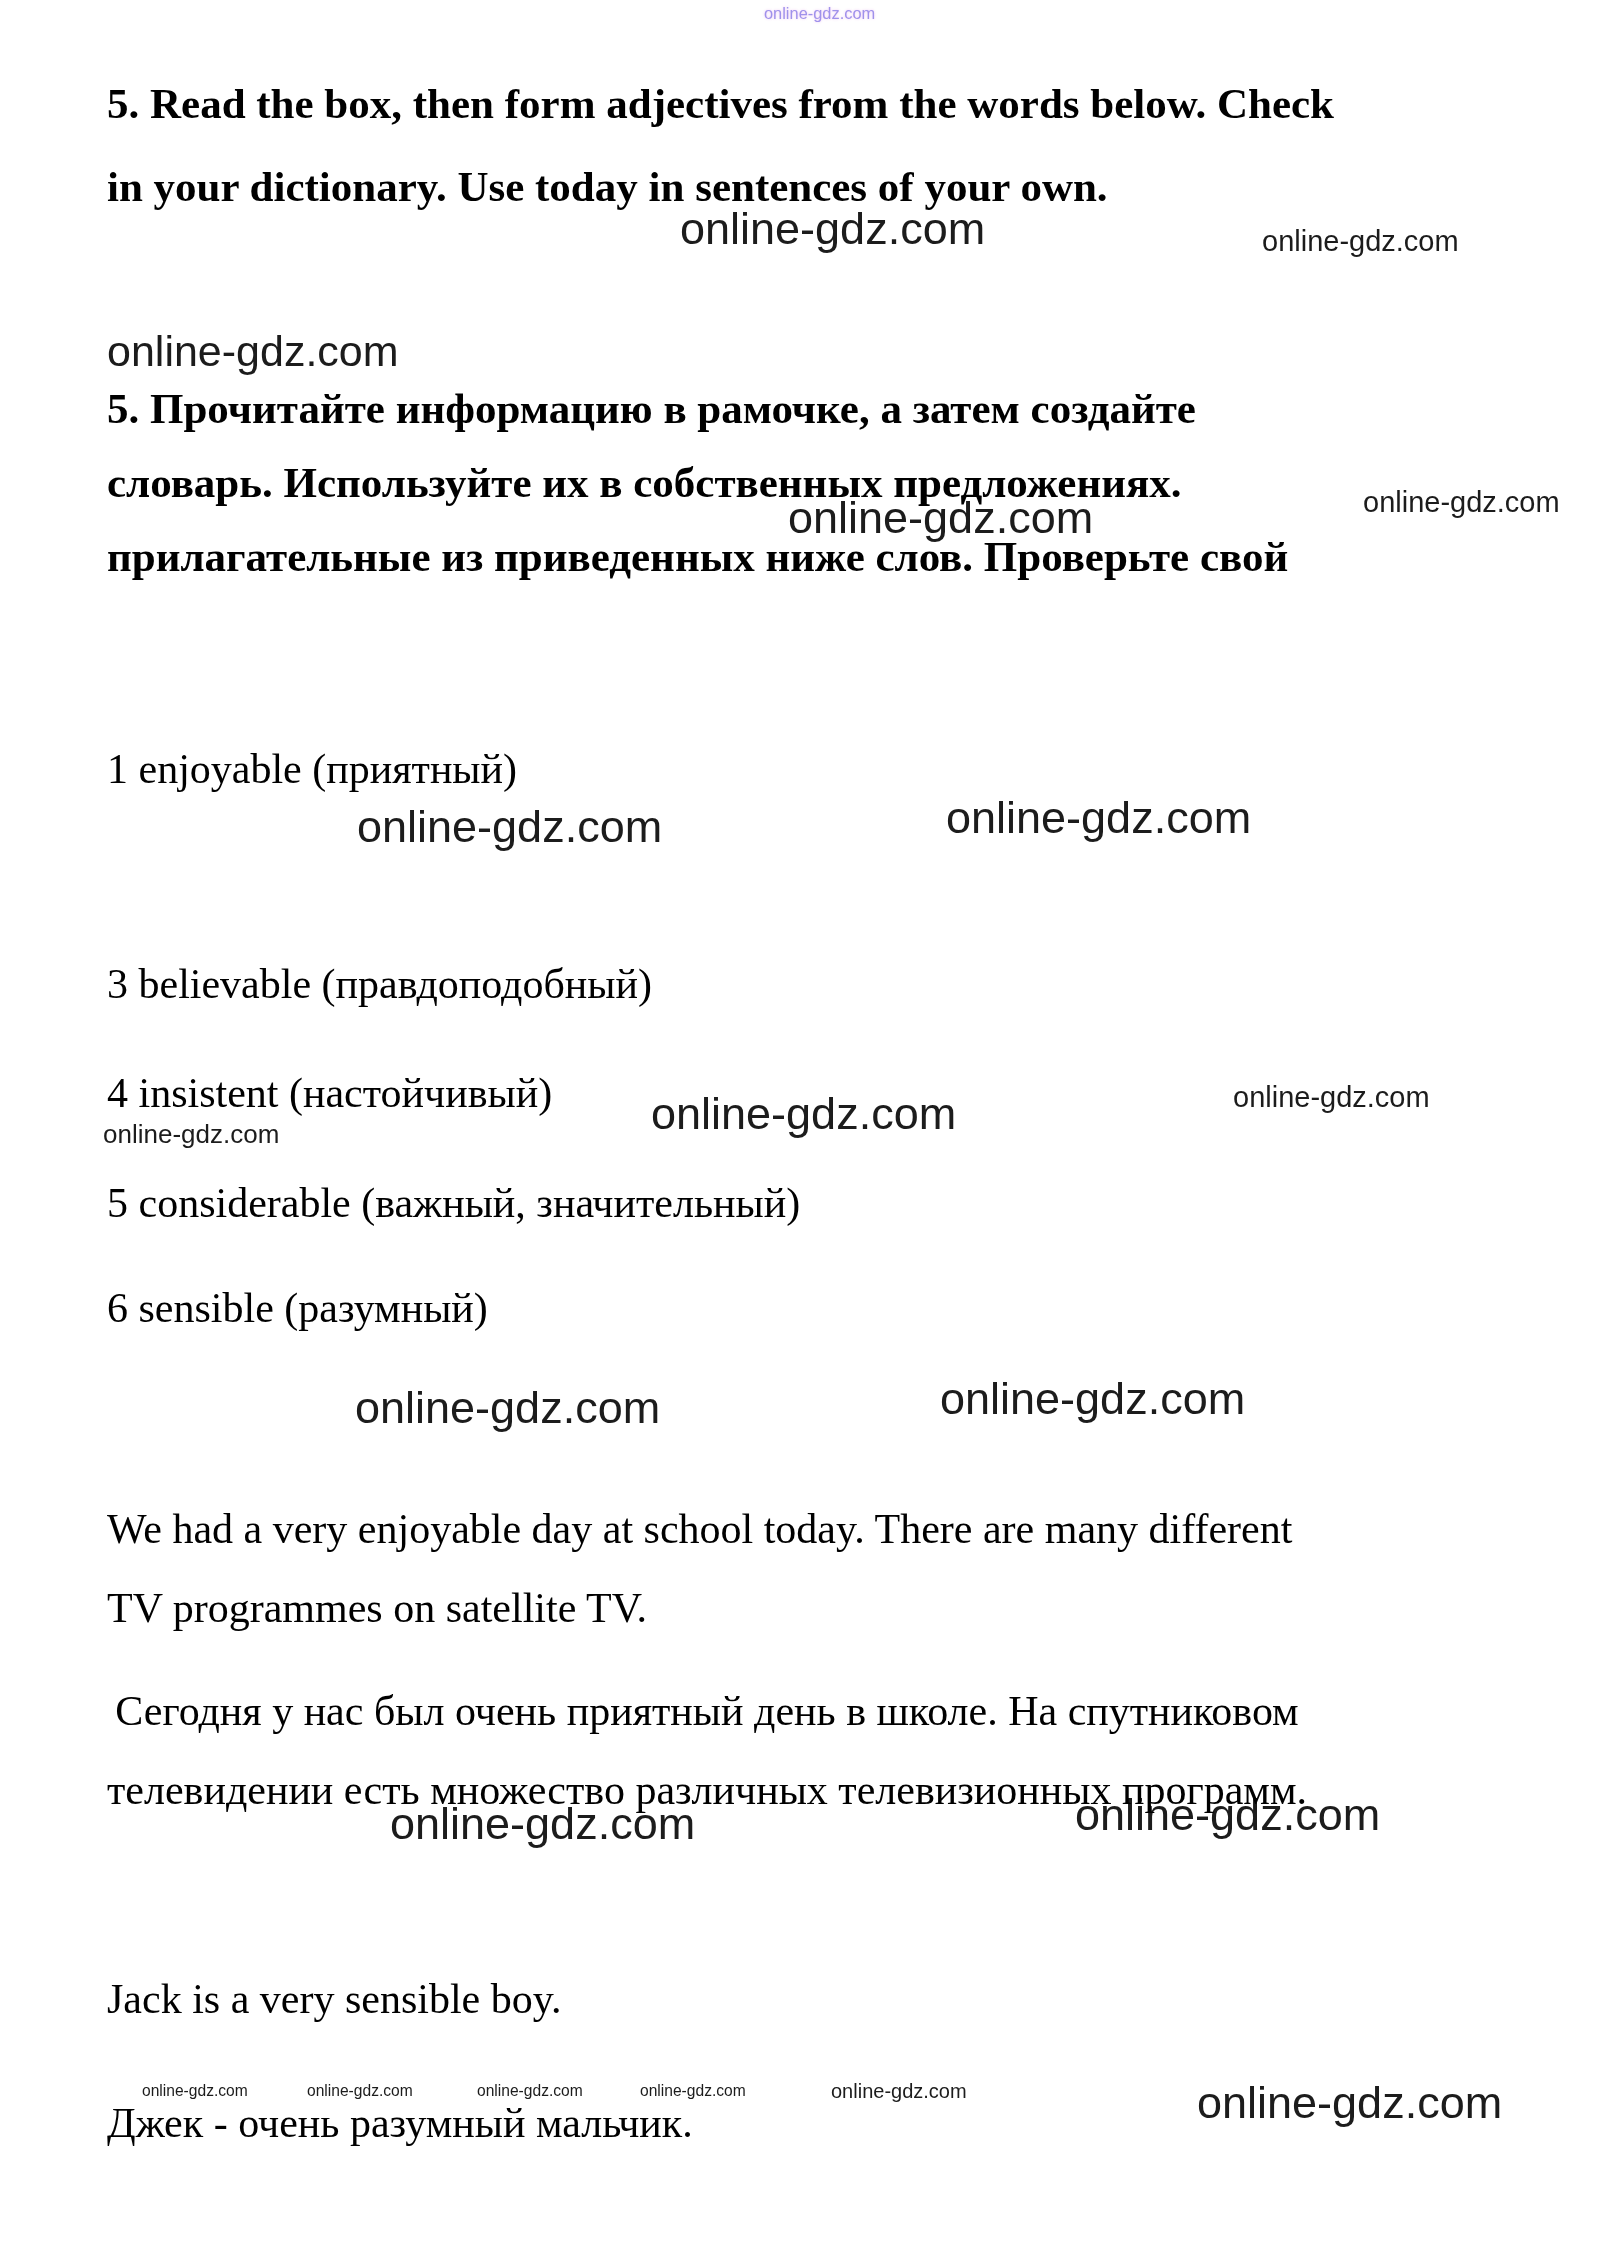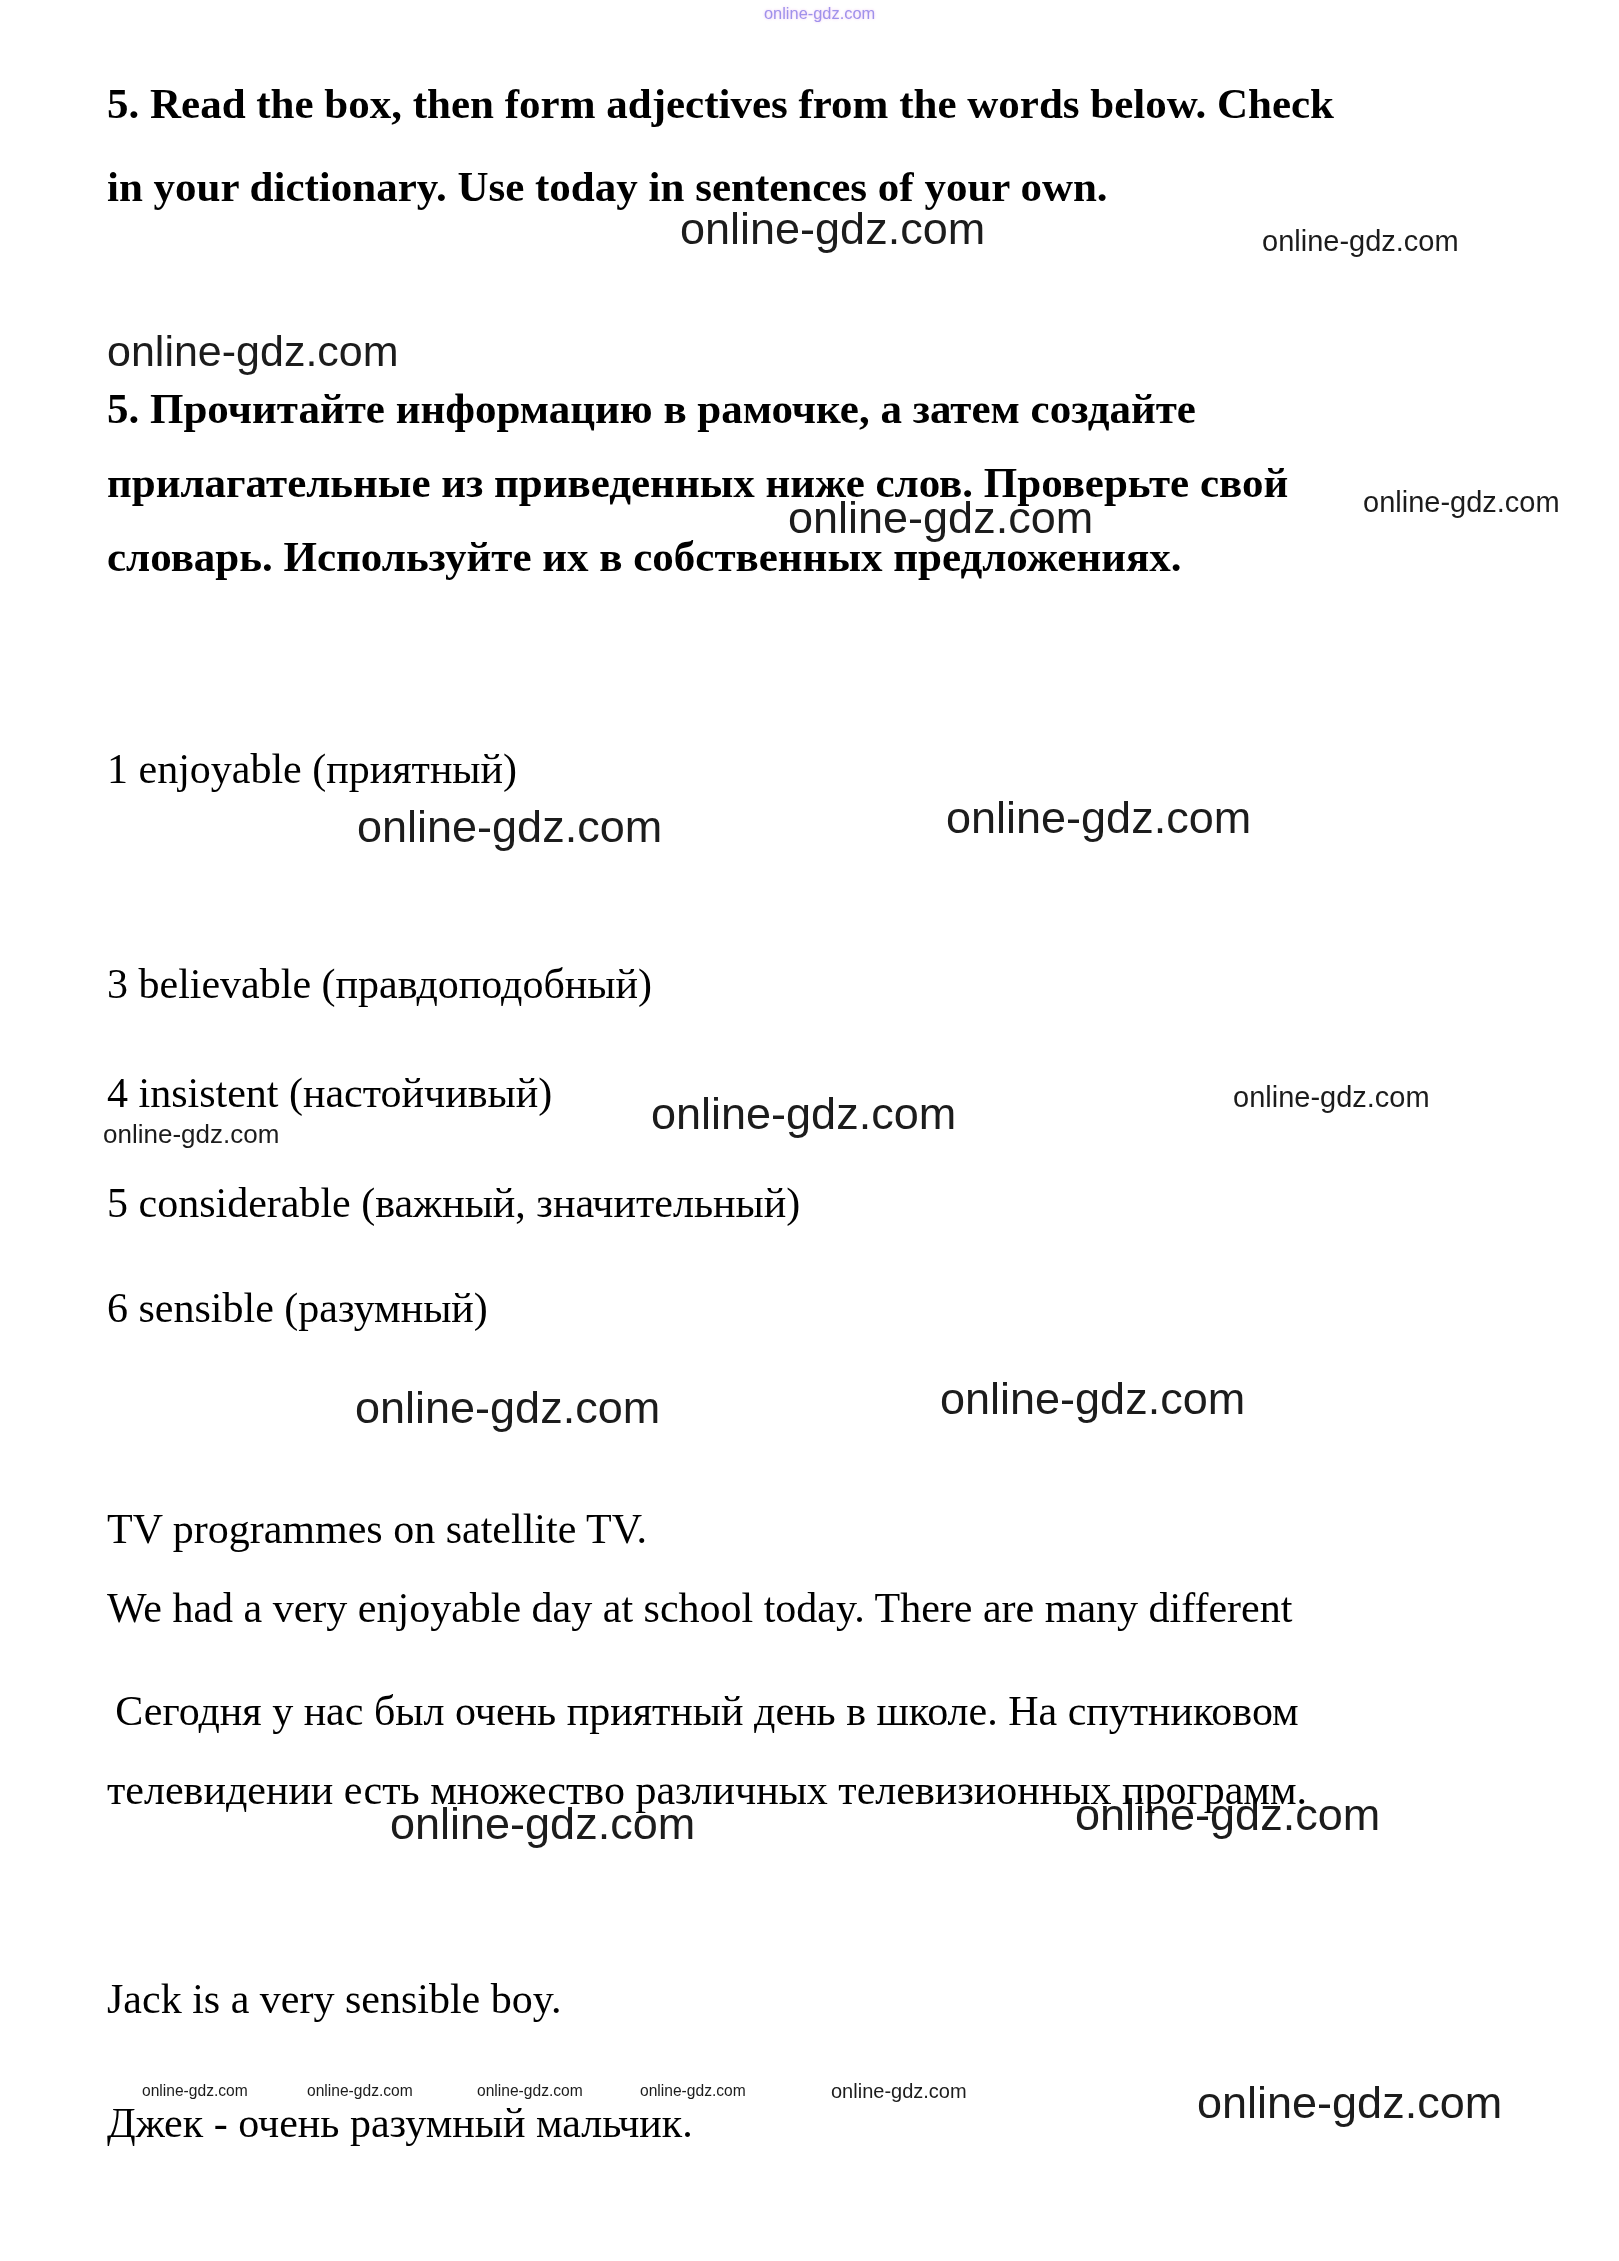--- a/index.html
+++ b/index.html
@@ -48,22 +48,22 @@
     <div>5. Read the box, then form adjectives from the words below. Check</div>
     <div>in your dictionary. Use today in sentences of your own.</div>
   </div>
 
   <span class="wm" style="left:660px; top:206px; font-size:45px;">online-gdz.com</span>
   <span class="wm" style="left:1242px; top:227px; font-size:29px;">online-gdz.com</span>
   <span class="wm" style="left:87px; top:330px; font-size:43px;">online-gdz.com</span>
 
   <div class="serif heading" style="left:87px; top:372px; line-height:74px;">
     <div>5. Прочитайте информацию в рамочке, а затем создайте</div>
+    <div>словарь. Используйте их в собственных предложениях.</div>
     <div>прилагательные из приведенных ниже слов. Проверьте свой</div>
-    <div>словарь. Используйте их в собственных предложениях.</div>
   </div>
 
   <span class="wm" style="left:768px; top:495px; font-size:45px;">online-gdz.com</span>
   <span class="wm" style="left:1343px; top:488px; font-size:29px;">online-gdz.com</span>
 
   <div class="serif" style="left:87px; top:745px;">1 enjoyable (приятный)</div>
 
   <span class="wm" style="left:337px; top:804px; font-size:45px;">online-gdz.com</span>
   <span class="wm" style="left:926px; top:795px; font-size:45px;">online-gdz.com</span>
 
@@ -77,22 +77,22 @@
   <span class="wm" style="left:83px; top:1121px; font-size:26px;">online-gdz.com</span>
 
   <div class="serif" style="left:87px; top:1179px;">5 considerable (важный, значительный)</div>
 
   <div class="serif" style="left:87px; top:1284px;">6 sensible (разумный)</div>
 
   <span class="wm" style="left:335px; top:1385px; font-size:45px;">online-gdz.com</span>
   <span class="wm" style="left:920px; top:1376px; font-size:45px;">online-gdz.com</span>
 
   <div class="serif" style="left:87px; top:1490px; line-height:79px;">
+    <div>We had a very enjoyable day at school today. There are many different</div>
     <div>TV programmes on satellite TV.</div>
-    <div>We had a very enjoyable day at school today. There are many different</div>
   </div>
 
   <div class="serif" style="left:87px; top:1672px; line-height:79px;text-align:center;">
     <div>Сегодня у нас был очень приятный день в школе. На спутниковом</div>
     <div>телевидении есть множество различных телевизионных программ.</div>
   </div>
 
   <span class="wm" style="left:370px; top:1801px; font-size:45px;">online-gdz.com</span>
   <span class="wm" style="left:1055px; top:1792px; font-size:45px;">online-gdz.com</span>
 

